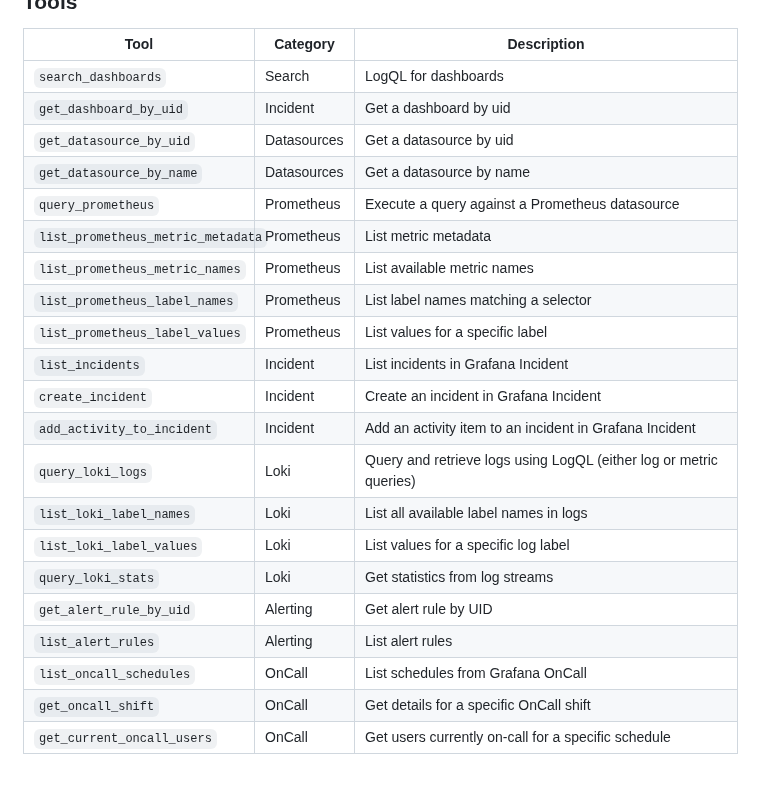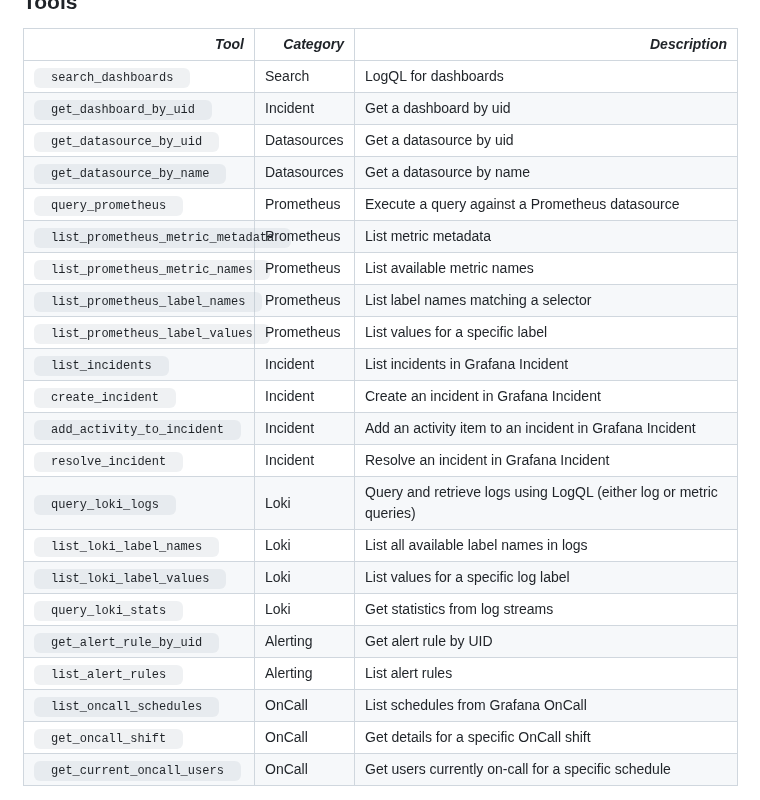--- a/index.html
+++ b/index.html
@@ -33,33 +33,32 @@
   }
   .tools-table th,
   .tools-table td {
     border: 1px solid #d0d7de;
     padding: 5px 10px;
     vertical-align: middle;
     text-align: left;
   }
   .tools-table th {
     font-weight: 700;
-    text-align: right;
-    font-style: italic;
+    text-align: center;
   }
   .tools-table tbody tr:nth-child(even) {
     background: #f6f8fa;
   }
   .tools-table code {
     font-family: "Liberation Mono", "DejaVu Sans Mono", monospace;
     font-size: 12px;
     line-height: 1;
     background: rgba(175, 184, 193, 0.2);
     border-radius: 6px;
-    padding: 3px 17px;
+    padding: 3px 5px;
     white-space: nowrap;
     color: #1f2328;
   }
   col.col-tool { width: 231px; }
   col.col-category { width: 100px; }
   col.col-description { width: 383px; }
 </style>
 </head>
 <body>
 
@@ -134,25 +133,20 @@
           <td><code>create_incident</code></td>
           <td>Incident</td>
           <td>Create an incident in Grafana Incident</td>
         </tr>
         <tr>
           <td><code>add_activity_to_incident</code></td>
           <td>Incident</td>
           <td>Add an activity item to an incident in Grafana Incident</td>
         </tr>
         <tr>
-          <td><code>resolve_incident</code></td>
-          <td>Incident</td>
-          <td>Resolve an incident in Grafana Incident</td>
-        </tr>
-        <tr>
           <td><code>query_loki_logs</code></td>
           <td>Loki</td>
           <td>Query and retrieve logs using LogQL (either log or metric queries)</td>
         </tr>
         <tr>
           <td><code>list_loki_label_names</code></td>
           <td>Loki</td>
           <td>List all available label names in logs</td>
         </tr>
         <tr>

